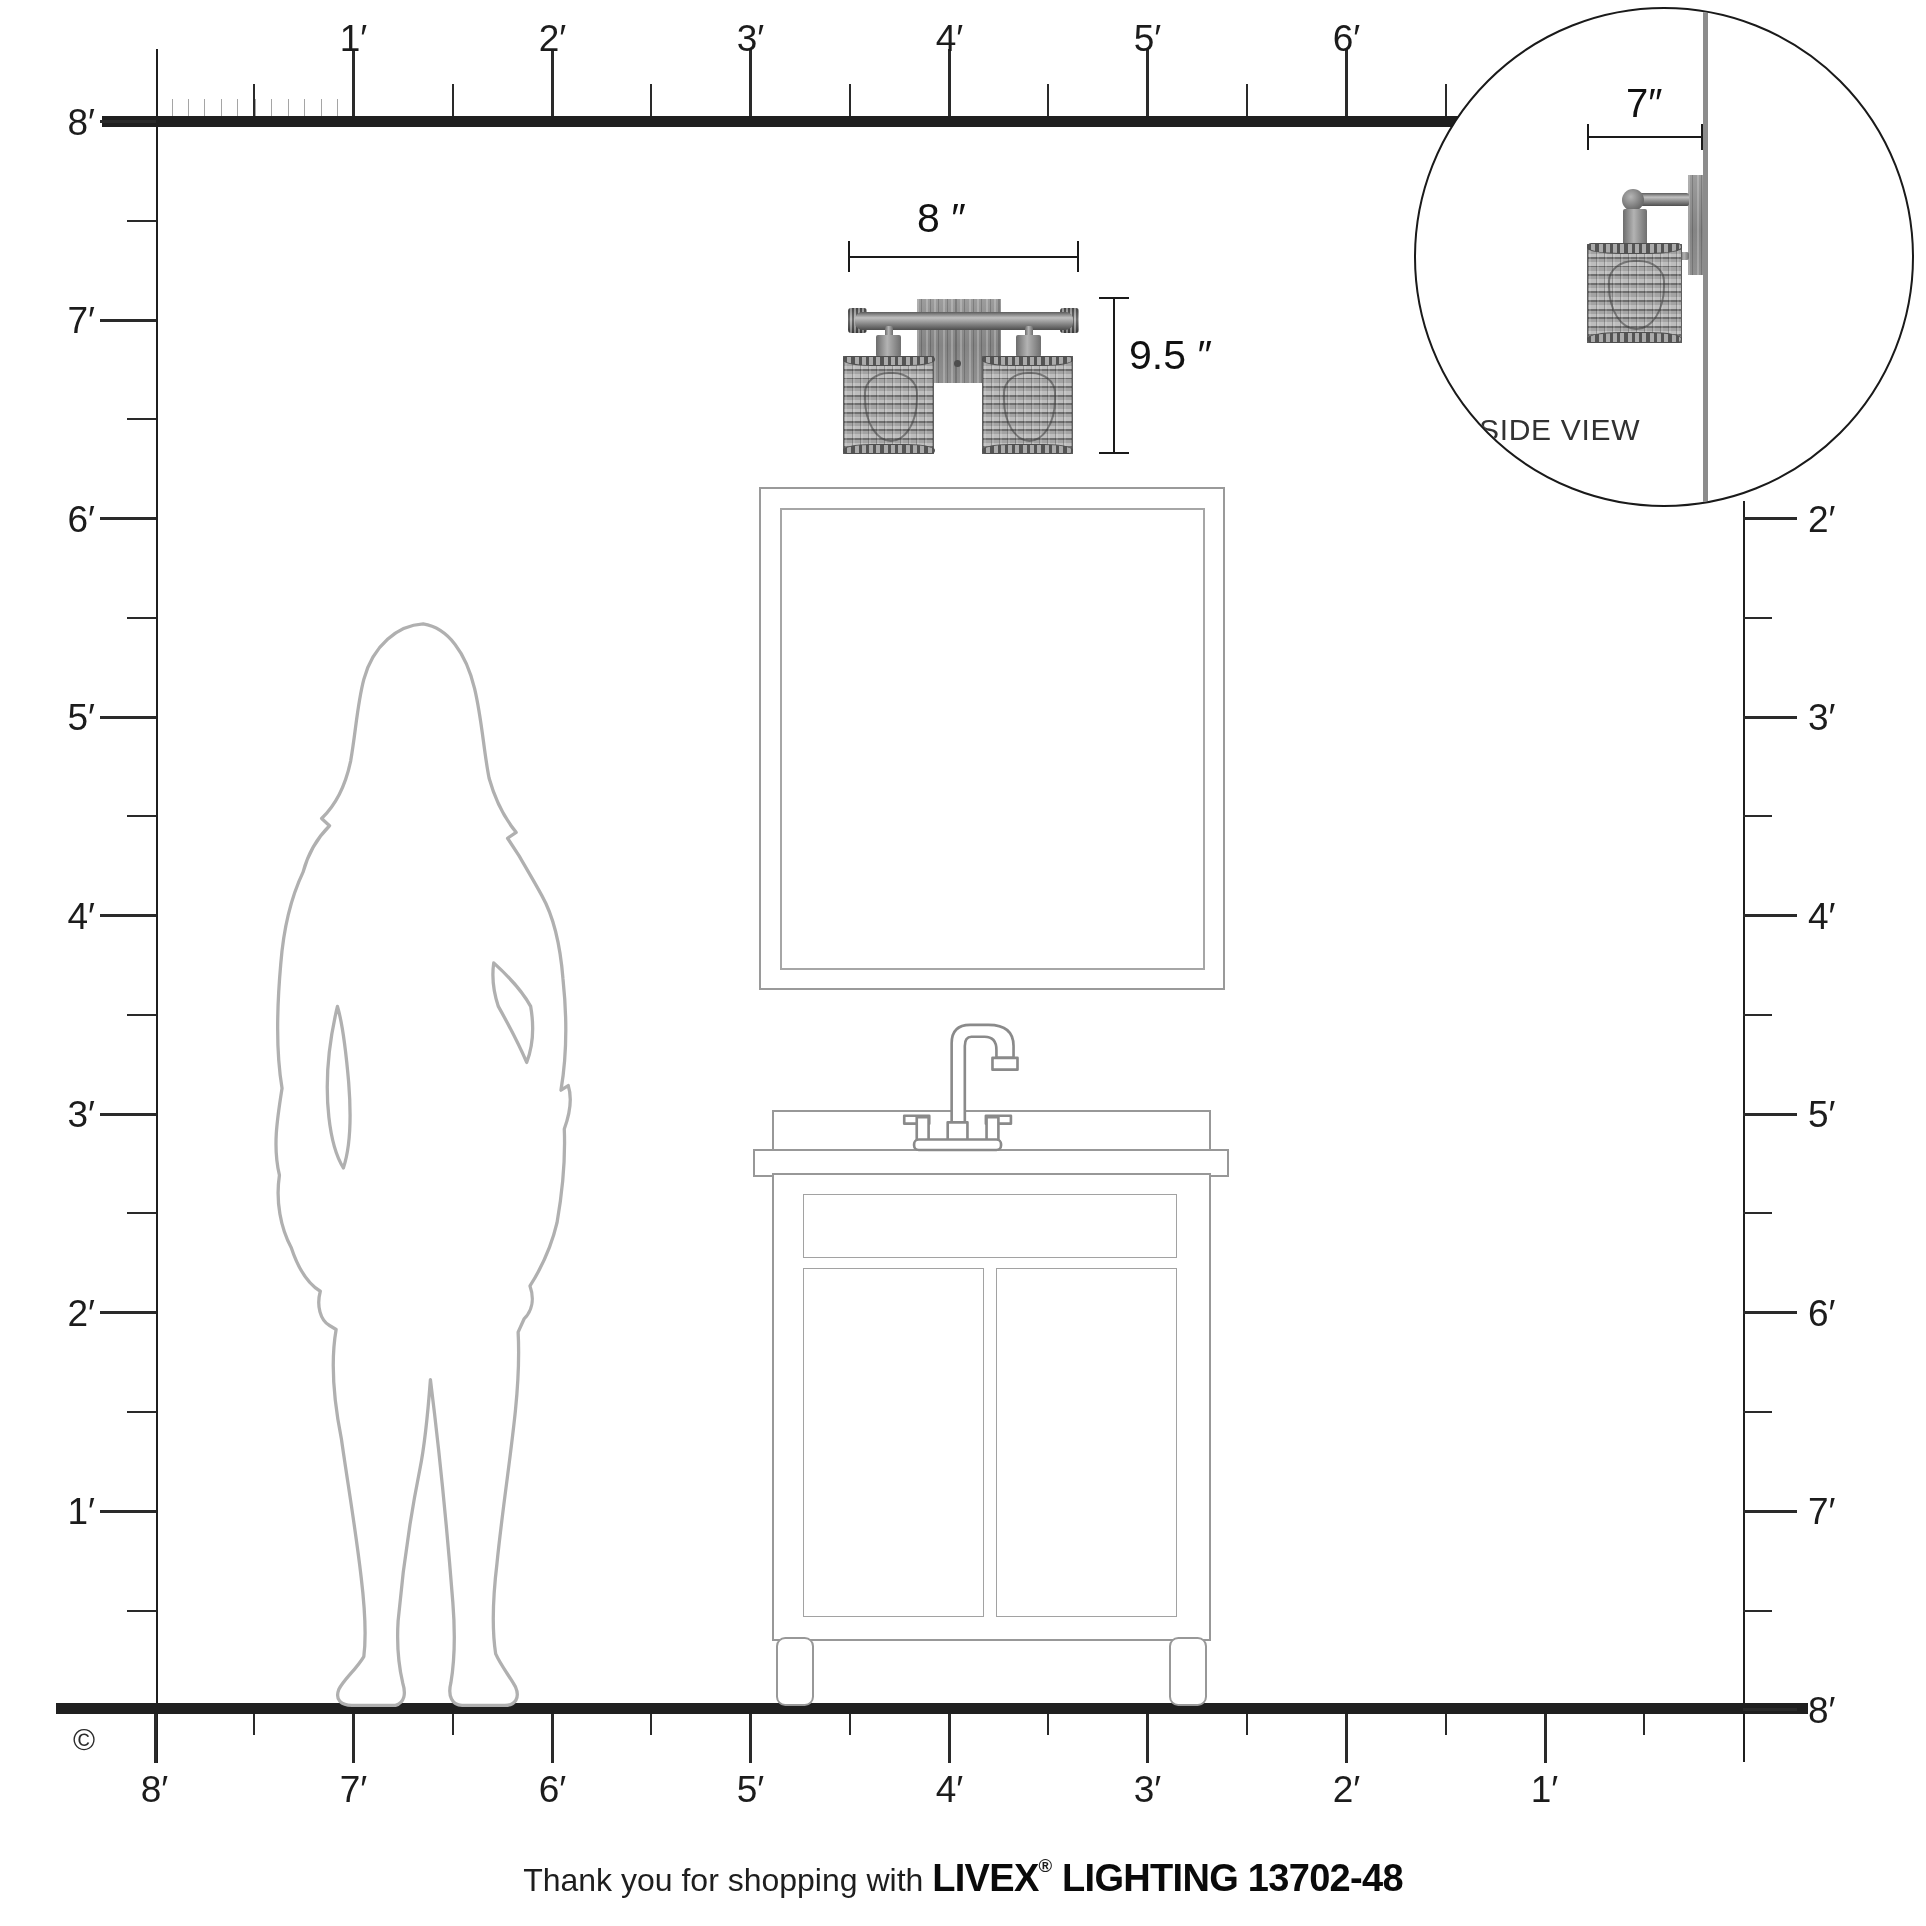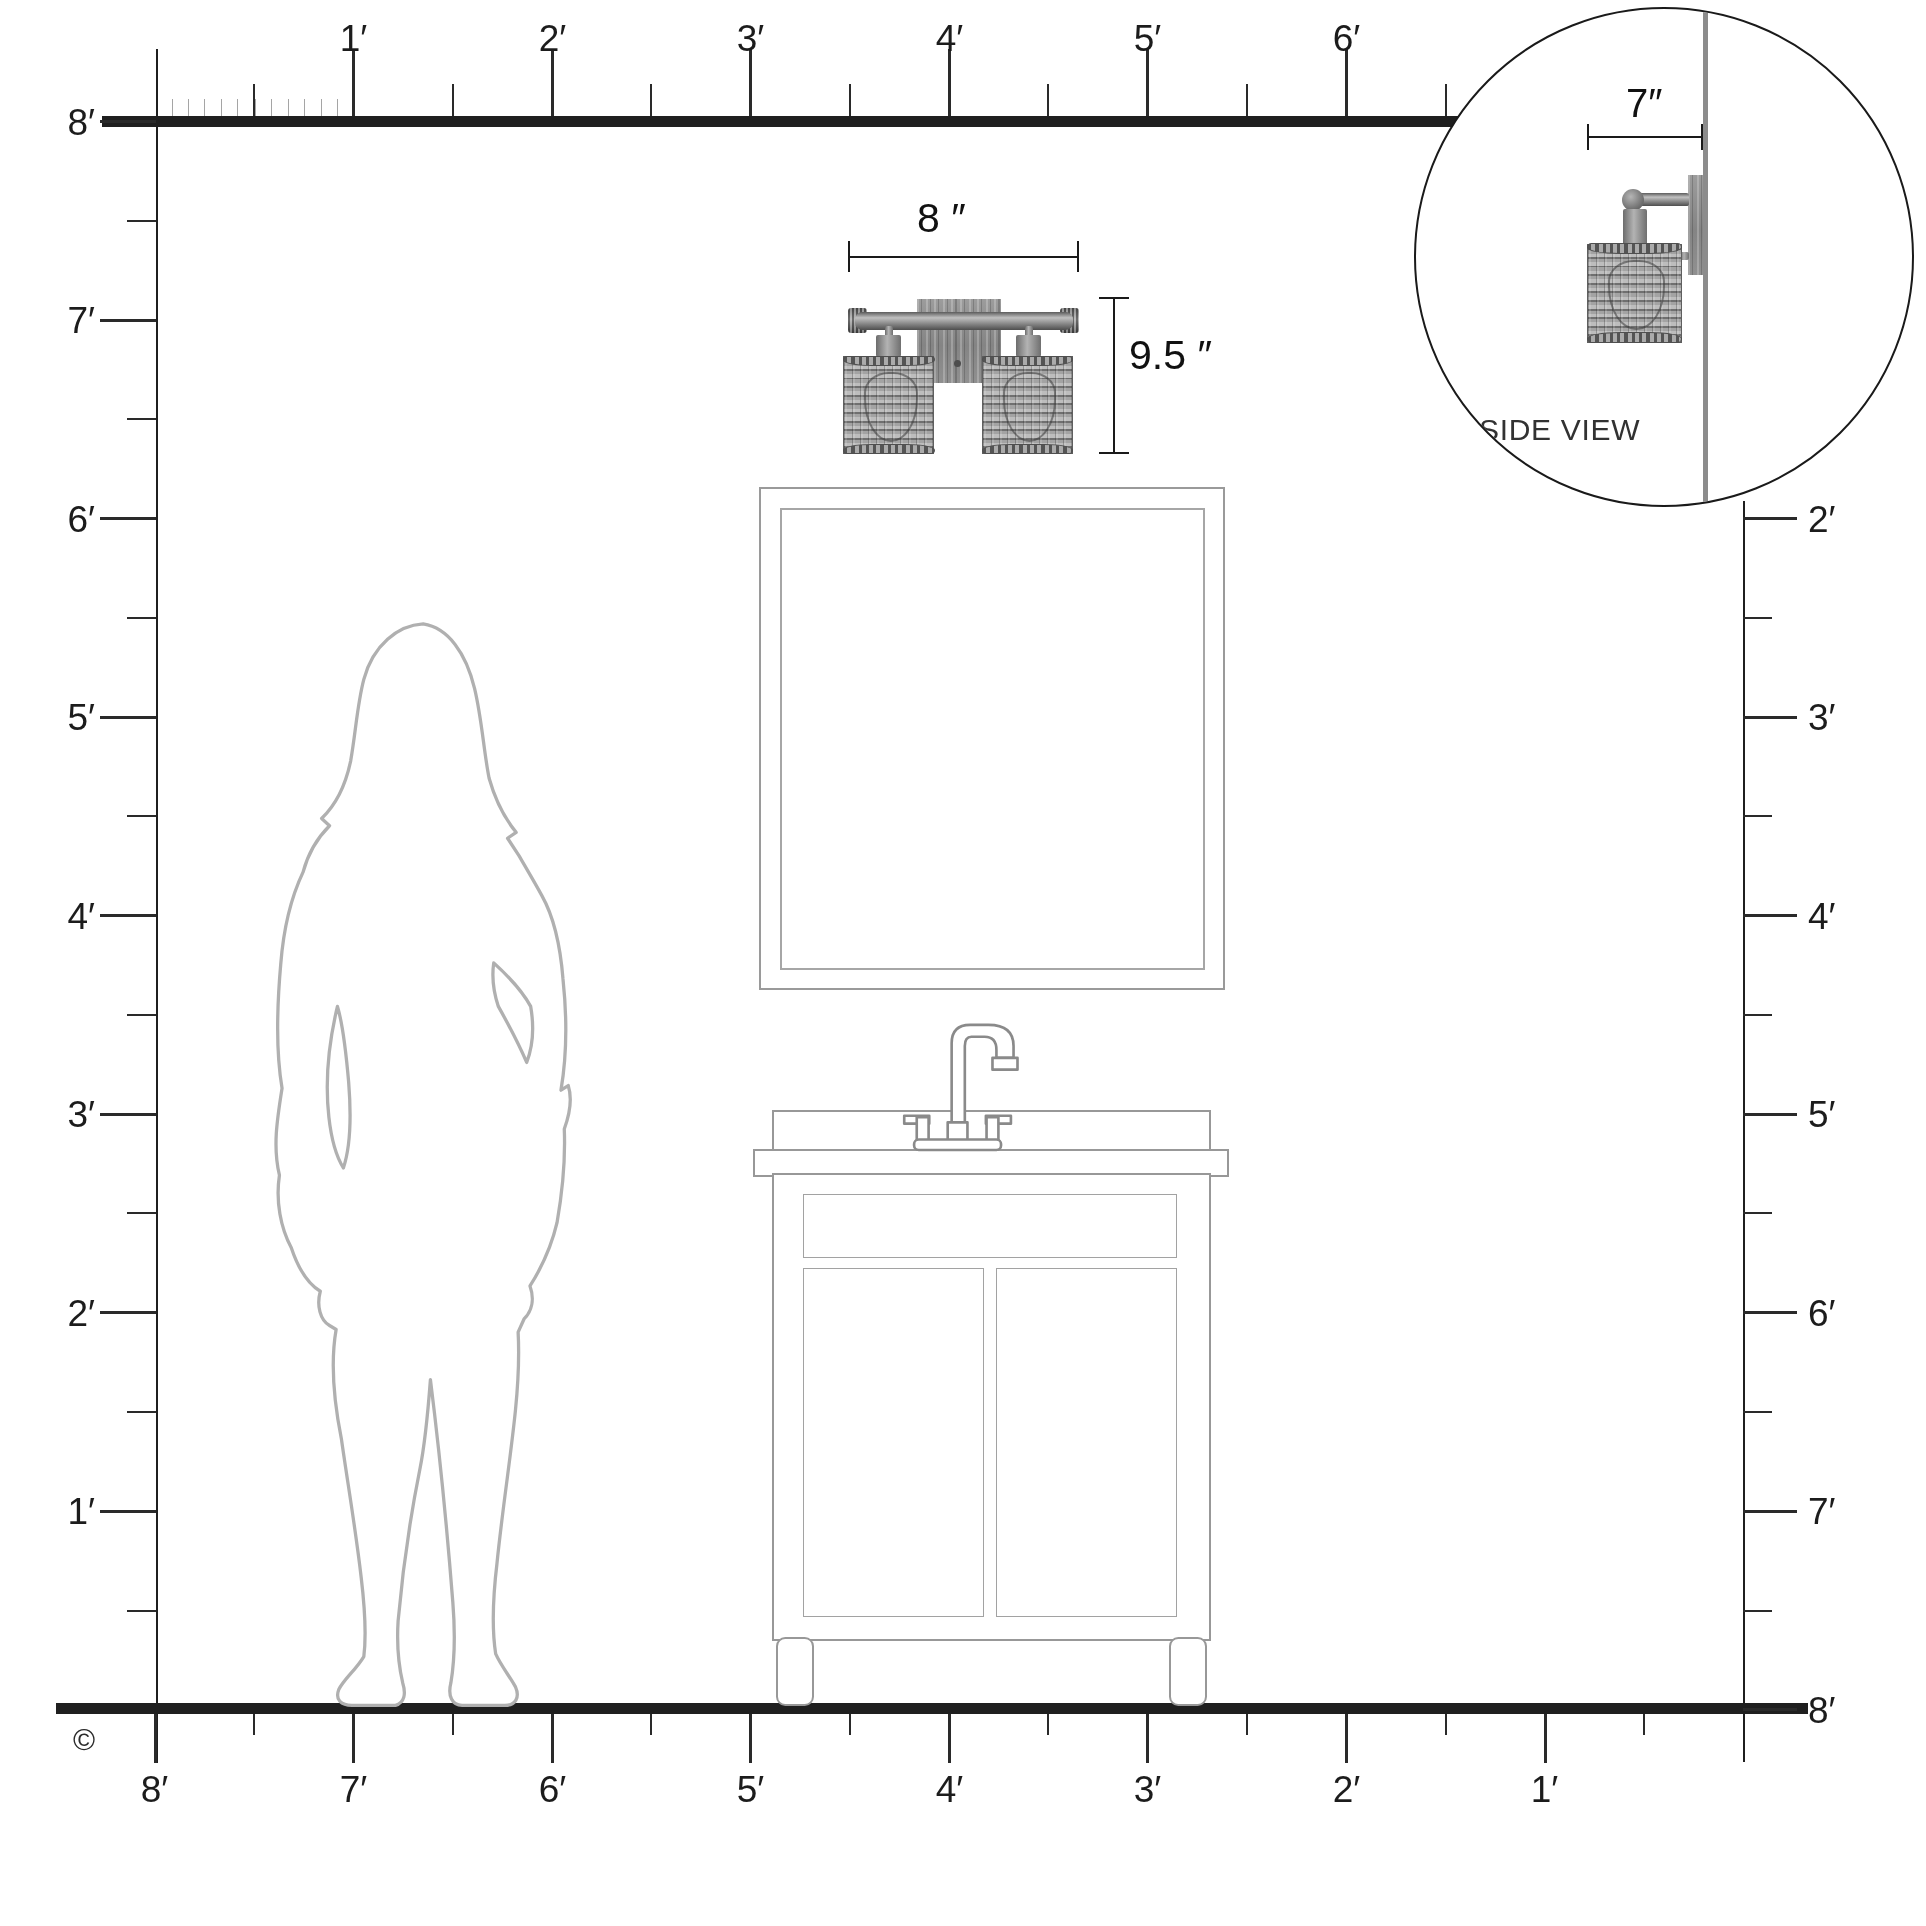--- a/index.html
+++ b/index.html
@@ -297,15 +297,18 @@
     <div class="socket" style="left:207px;top:200px;width:24px;height:37px;"></div>
     <div class="socket" style="left:264px;top:243px;width:9.2px;height:8px;"></div>
     <div class="shade" style="left:171px;top:235px;width:95px;height:99px;">
       <div class="bulb"></div>
       <div class="rim top"></div>
       <div class="rim bot"></div>
     </div>
     <div class="sideview-label">SIDE VIEW</div>
   </div>
 
+  <div class="footer">
+    <span class="light">Thank you for shopping with </span><span class="brand">LIVEX</span><span class="reg">®</span><span class="brand"> LIGHTING 13702-48</span>
+  </div>
 
 </div>
 
 
 </body></html>

